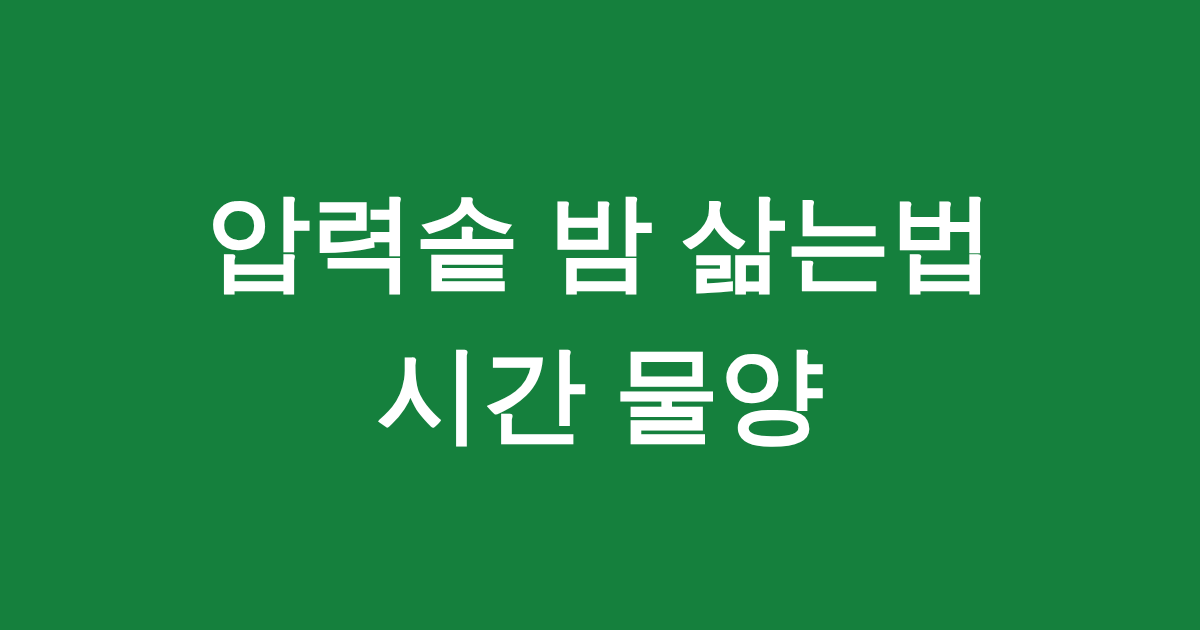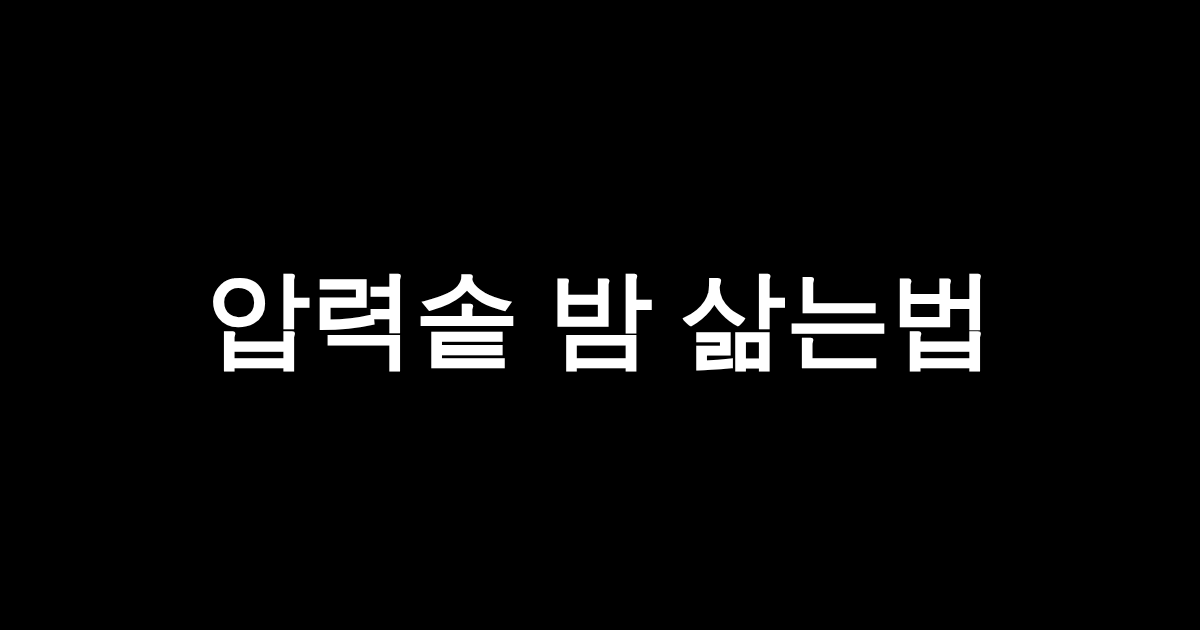--- a/index.html
+++ b/index.html
@@ -49,23 +49,24 @@
     font-weight: 800;
     line-height: 153px;
     letter-spacing: -0.5px;
     white-space: nowrap;
     -webkit-font-smoothing: antialiased;
   }
 </style>
 </head>
 <body>
 
-<div class="thumbnail-card" style="background: #000000;">
+<div class="thumbnail-card" style="background: #15803d;">
 
   <div class="headline-block">
 
     <span class="headline-line" style="color: rgb(255, 255, 255);">압력솥 밤 삶는법</span>
 
+    <span class="headline-line" style="color: rgb(255, 255, 255);">시간 물양</span>
 
 
   </div>
 
 </div>
 
 </body></html>

